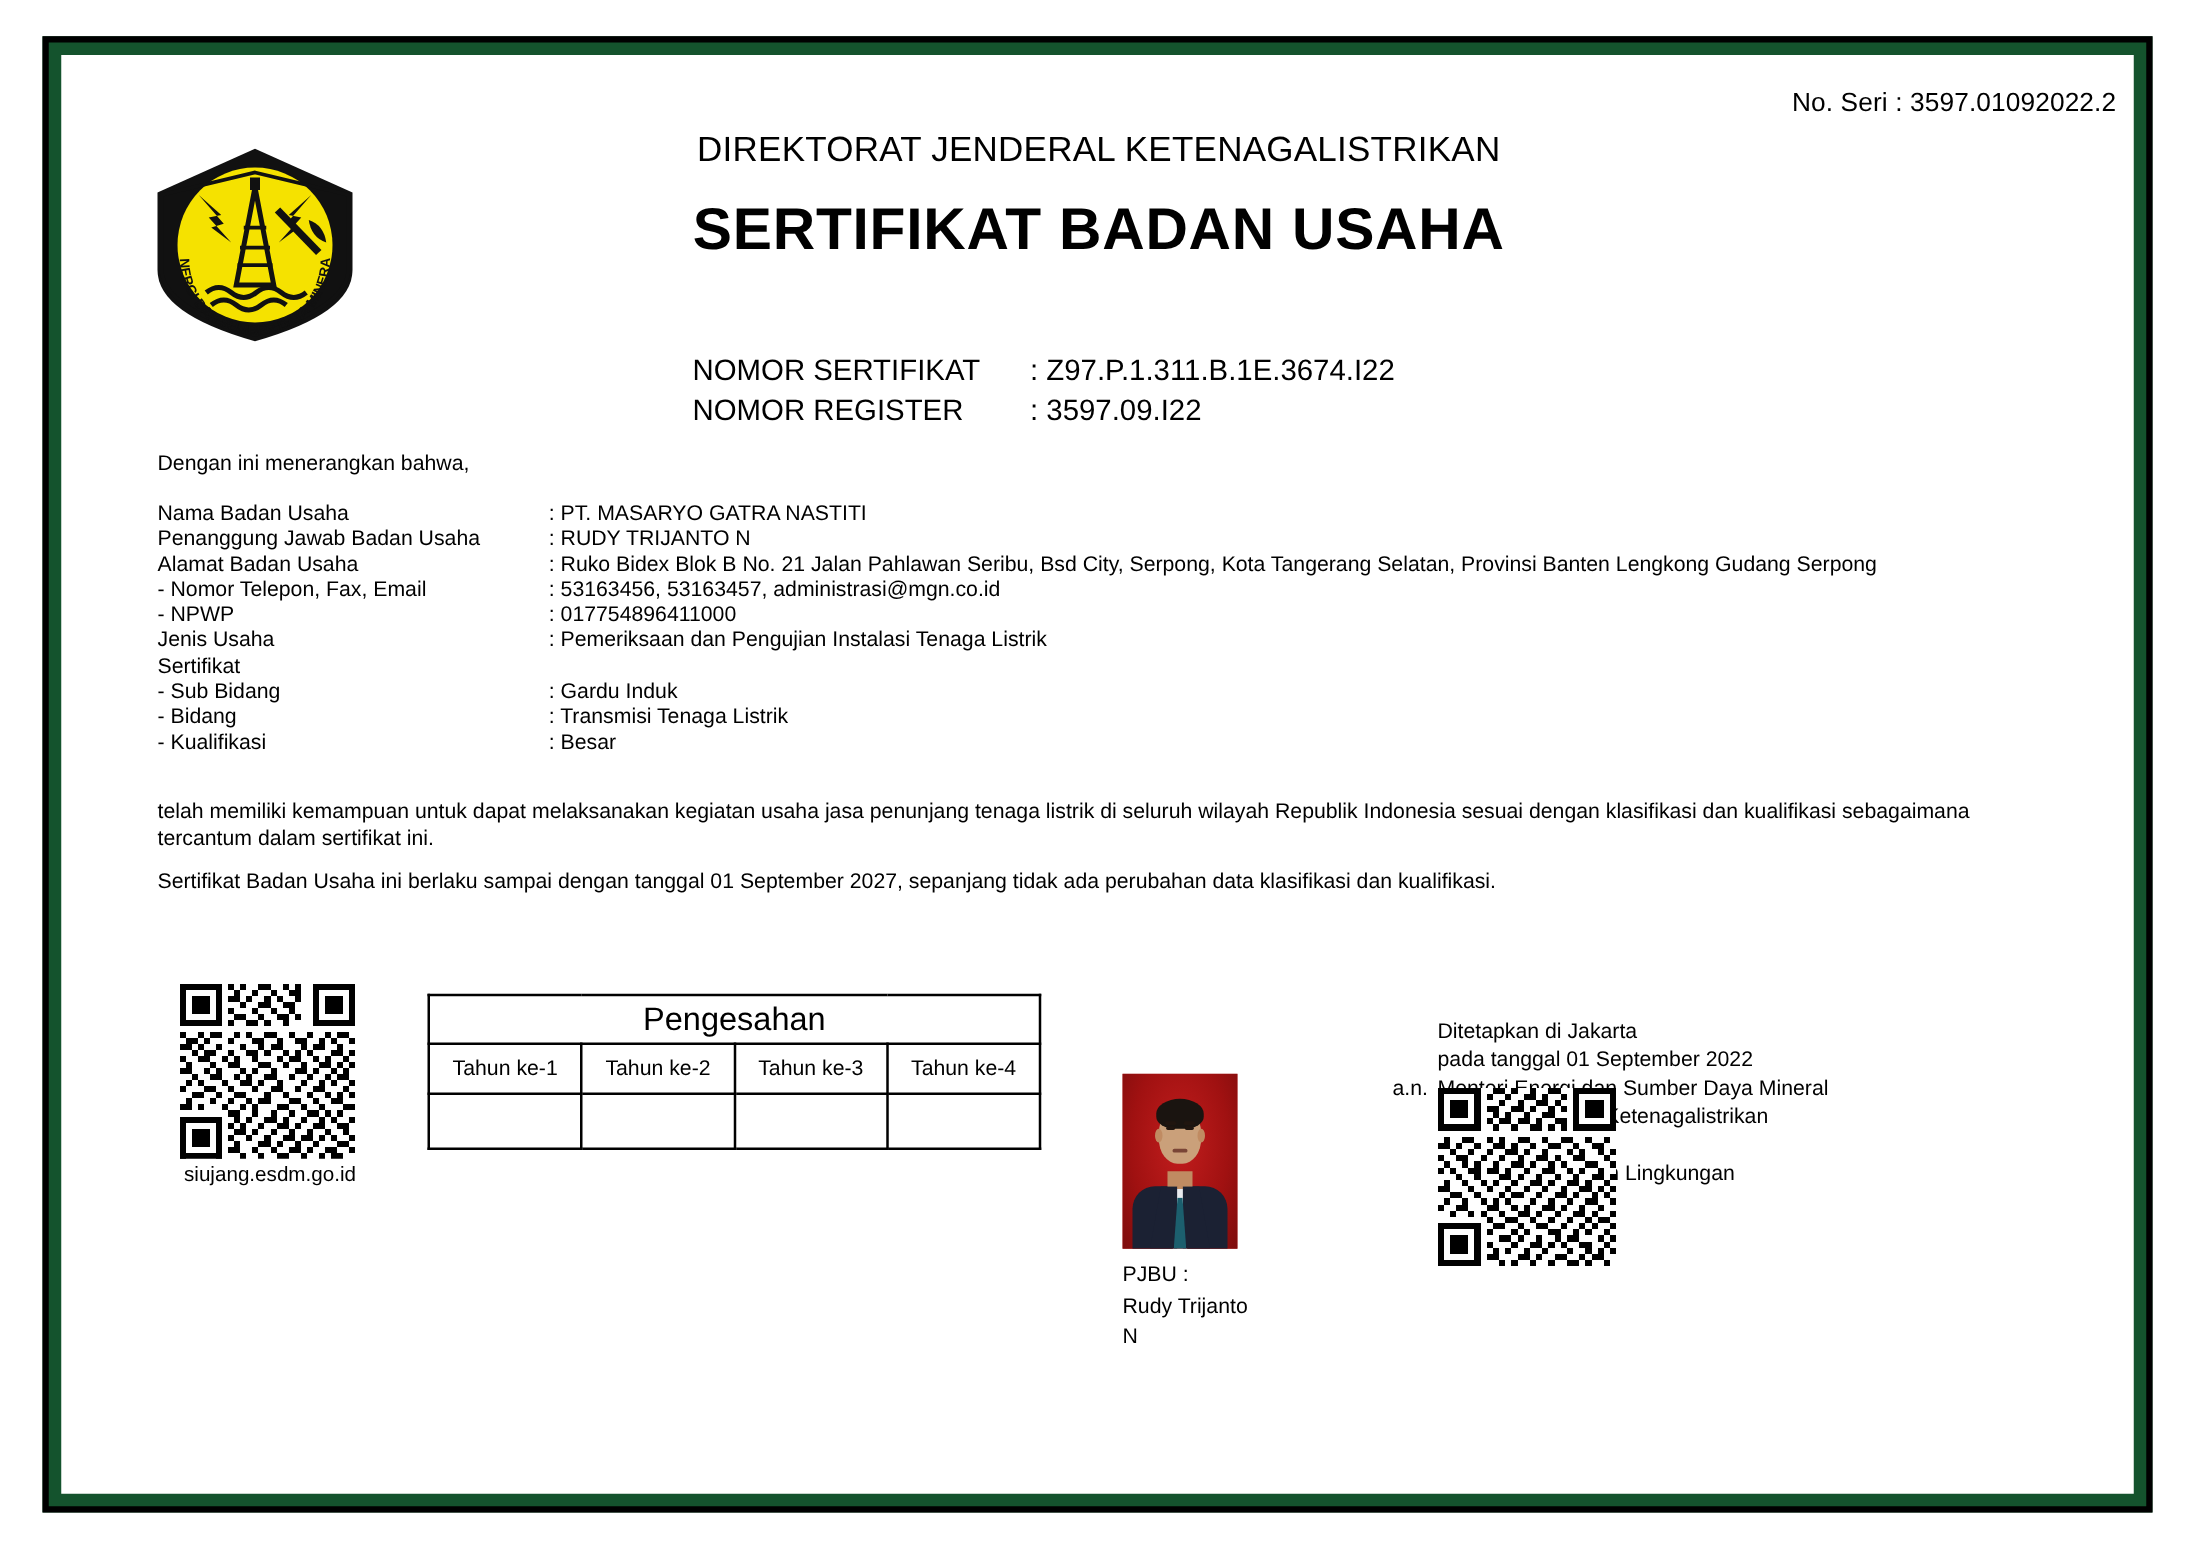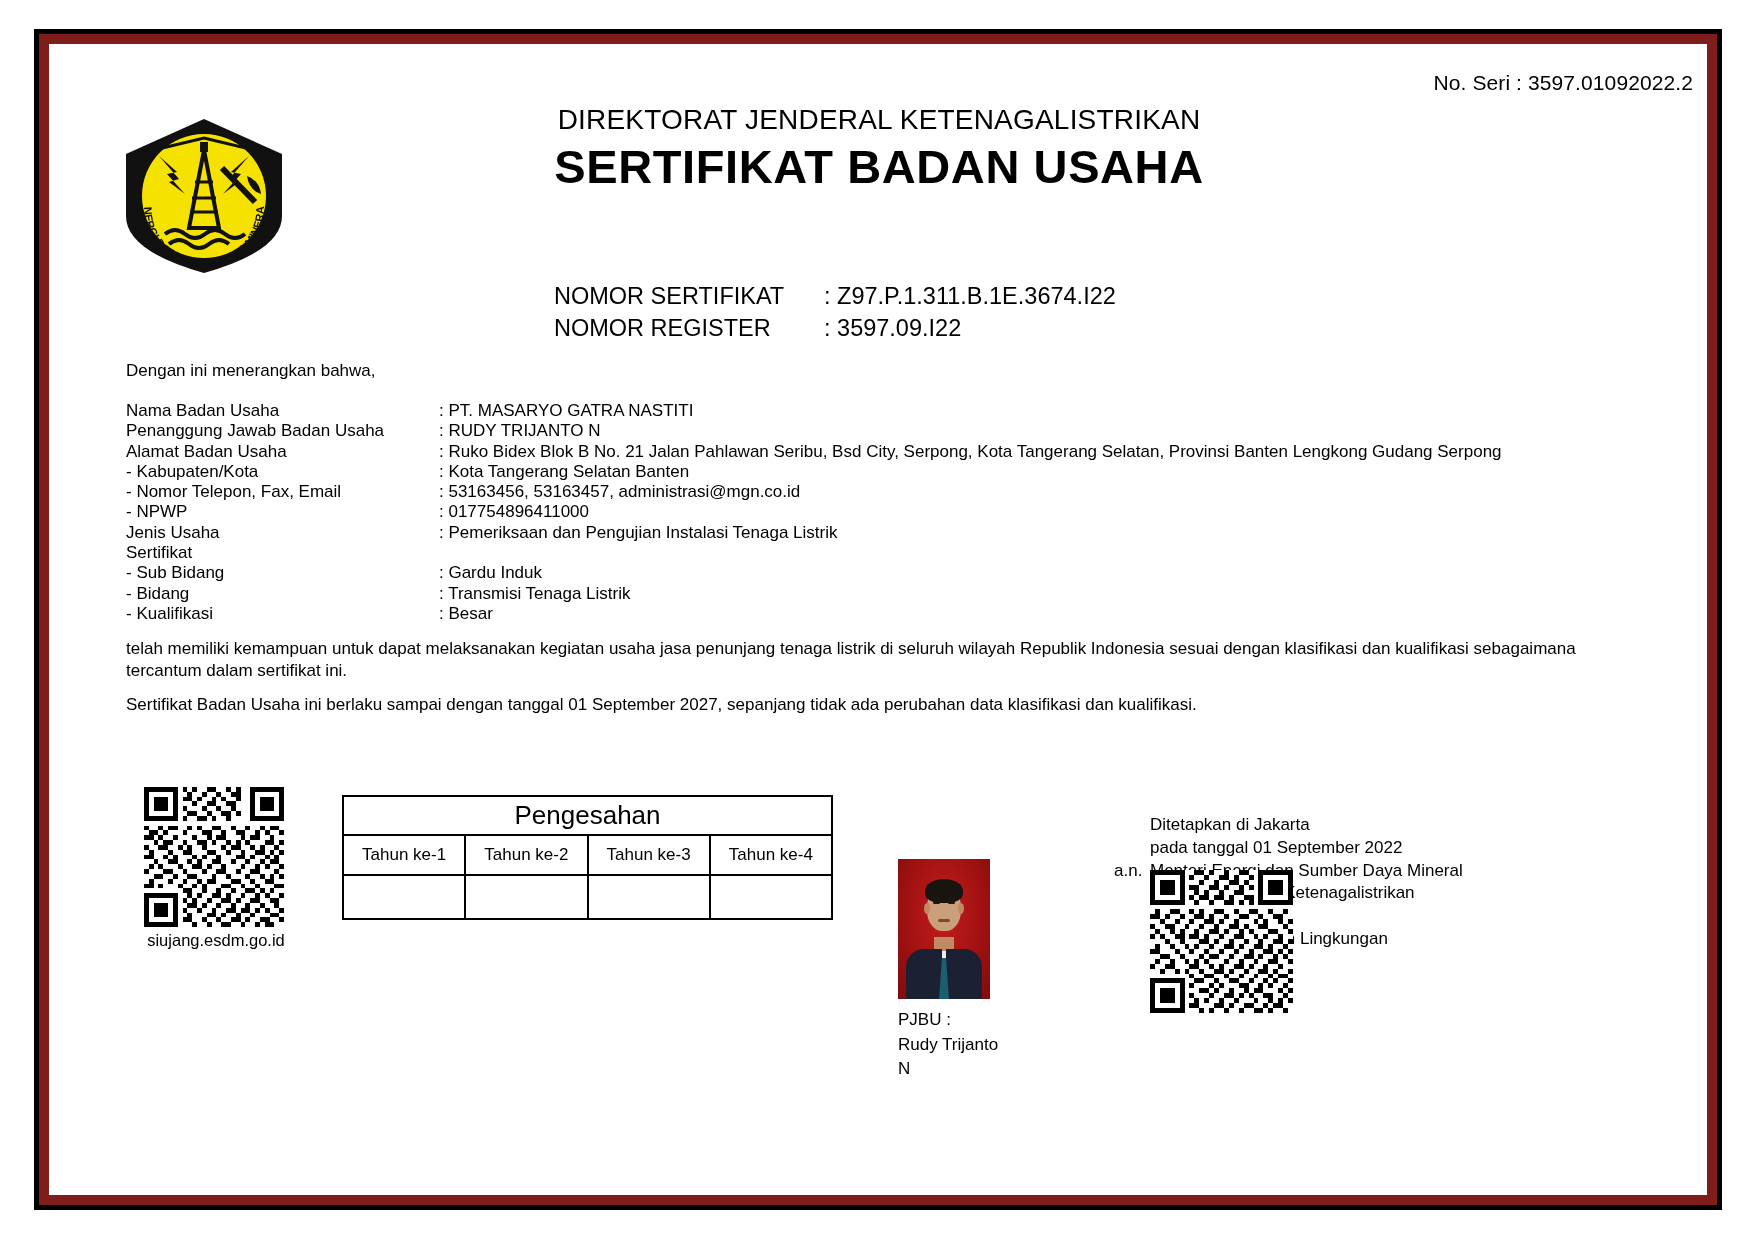--- a/index.html
+++ b/index.html
@@ -12,21 +12,21 @@
     font-family: "Liberation Sans", sans-serif;
     color: #000;
     position: relative;
     overflow: hidden;
   }
   .page {
     position: absolute;
     left: 34px; top: 29px;
     width: 1688px; height: 1181px;
     border: 5px solid #000;
-    background: #7f1d1d;
+    background: #14532d;
   }
   .inner {
     position: absolute;
     left: 10px; top: 10px; right: 10px; bottom: 10px;
     background: #fff;
   }
 
   
   .serial {
     position: absolute;
@@ -54,21 +54,21 @@
     font-size: 28px;
     line-height: 36px;
     letter-spacing: 0.2px;
     white-space: nowrap;
   }
   .hdr .title {
     font-size: 47px;
     font-weight: bold;
     line-height: 58px;
     letter-spacing: 0.6px;
-    margin-top: 0;
+    margin-top: 16px;
     white-space: nowrap;
   }
 
   
   .nums {
     position: absolute;
     left: 505px; top: 236px;
     font-size: 23.5px;
     line-height: 32px;
   }
@@ -265,24 +265,20 @@
         <div class="fl">Nama Badan Usaha</div>
         <div class="fv">: PT. MASARYO GATRA NASTITI</div>
       </div>
       <div class="frow">
         <div class="fl">Penanggung Jawab Badan Usaha</div>
         <div class="fv">: RUDY TRIJANTO N</div>
       </div>
       <div class="frow">
         <div class="fl">Alamat Badan Usaha</div>
         <div class="fv">: Ruko Bidex Blok B No. 21 Jalan Pahlawan Seribu, Bsd City, Serpong, Kota Tangerang Selatan, Provinsi Banten Lengkong Gudang Serpong</div>
-      </div>
-      <div class="frow">
-        <div class="fl">- Kabupaten/Kota</div>
-        <div class="fv">: Kota Tangerang Selatan Banten</div>
       </div>
       <div class="frow">
         <div class="fl">- Nomor Telepon, Fax, Email</div>
         <div class="fv">: 53163456, 53163457, administrasi@mgn.co.id</div>
       </div>
       <div class="frow">
         <div class="fl">- NPWP</div>
         <div class="fv">: 017754896411000</div>
       </div>
       <div class="frow">

